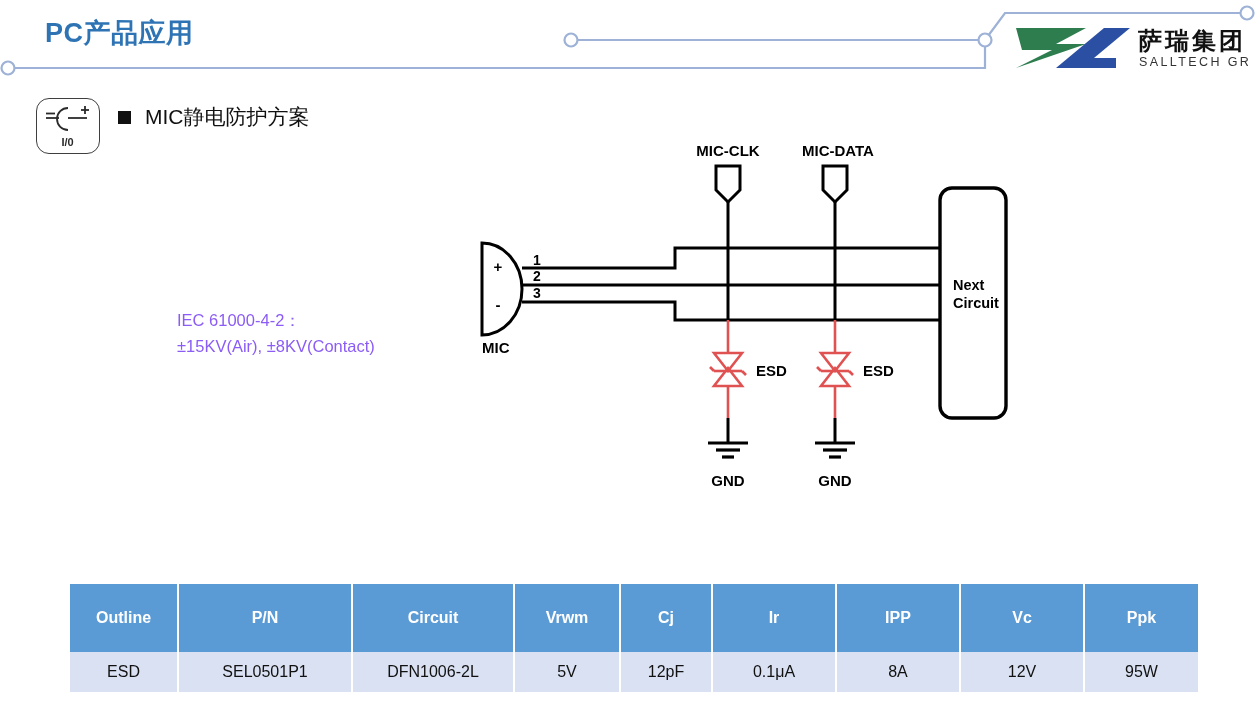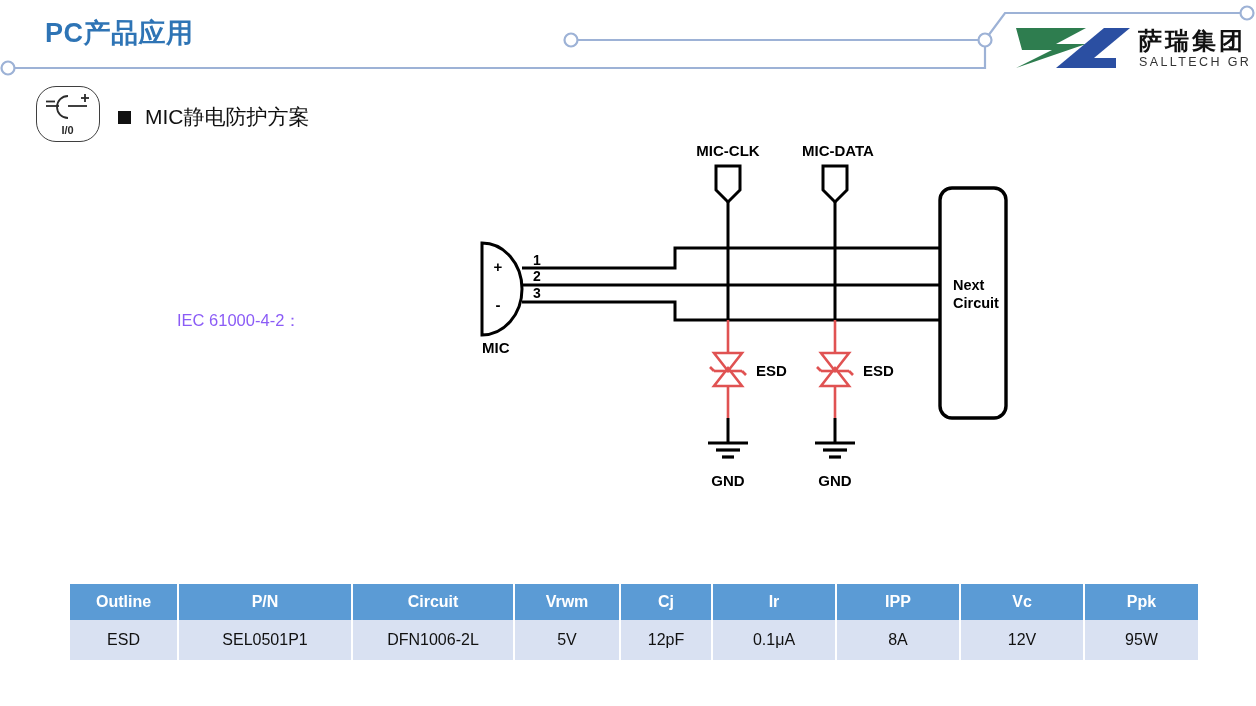--- a/index.html
+++ b/index.html
@@ -38,25 +38,25 @@
     font-weight: bold;
     color: #2E74B5;
     letter-spacing: 0.5px;
     white-space: nowrap;
   }
 
   
   #io-icon {
     position: absolute;
     left: 36px;
-    top: 86px;
+    top: 98px;
     width: 64px;
     height: 56px;
     border: 1.6px solid #3f3f3f;
-    border-radius: 20px;
+    border-radius: 13px;
     background: #fff;
     box-sizing: border-box;
   }
   #io-icon svg { display:block; }
 
   #section-heading {
     position: absolute;
     left: 118px;
     top: 103px;
     font-size: 21px;
@@ -110,21 +110,21 @@
     table-layout: fixed;
   }
   #spec-table th {
     background: #5B9BD5;
     color: #ffffff;
     font-size: 16px;
     font-weight: bold;
     height: 36px;
     text-align: center;
     border: 0;
-    padding: 0;
+    padding: 16px;
   }
   #spec-table td {
     background: #D9E1F2;
     color: #111111;
     font-size: 16px;
     font-weight: normal;
     height: 40px;
     text-align: center;
     border: 0;
     padding: 0;
@@ -177,20 +177,21 @@
     </svg>
   </div>
 
   <div id="section-heading">
     <span class="bullet"></span>
     <span>MIC静电防护方案</span>
   </div>
 
   <div id="spec-note">
     <div>IEC 61000-4-2：</div>
+    <div>±15KV(Air), ±8KV(Contact)</div>
   </div>
 
   <svg id="schematic" viewBox="0 0 580 370" width="580" height="370">
 
     <g>
       <path d="M 22 105 A 40 46 0 0 1 22 197 Z" fill="#ffffff" stroke="#000000" stroke-width="3"></path>
       <text x="38" y="134" text-anchor="middle" font-size="15" font-weight="bold">+</text>
       <text x="38" y="172" text-anchor="middle" font-size="15" font-weight="bold">-</text>
       <text x="22" y="190" font-size="15" font-weight="bold" dy="25">MIC</text>
     </g>

